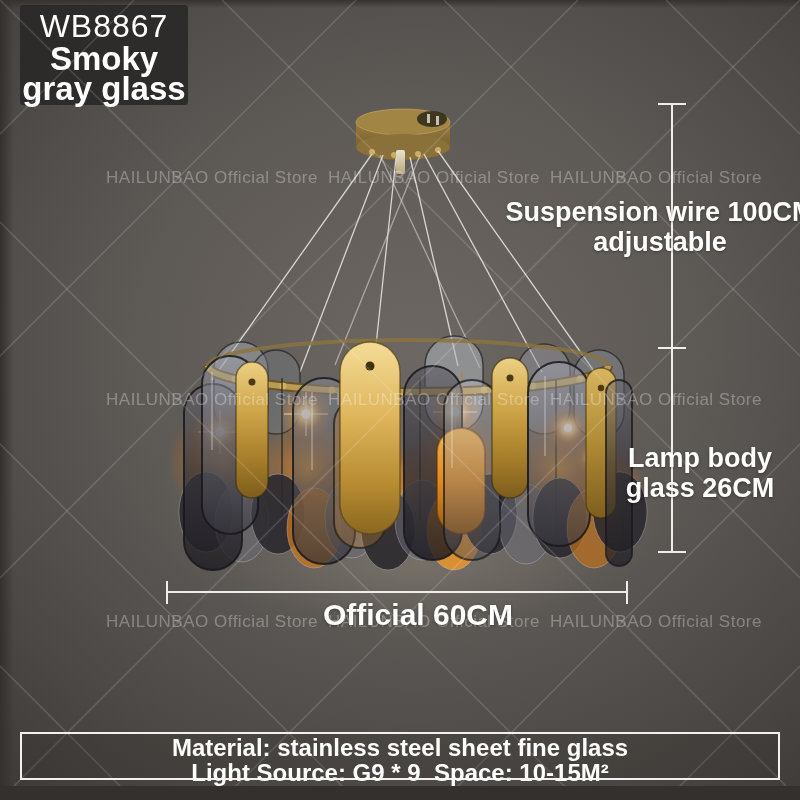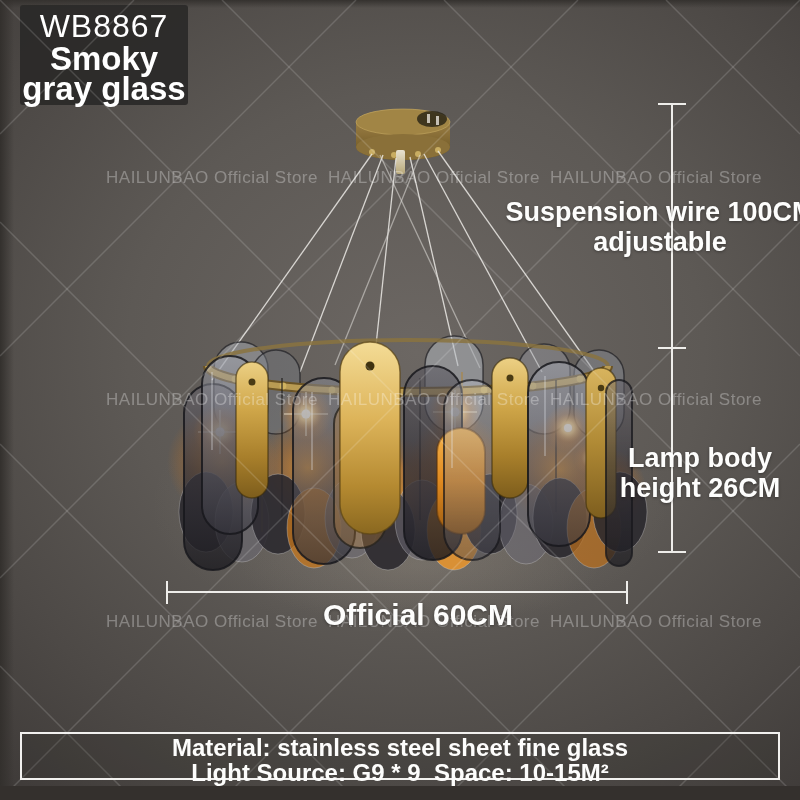--- a/index.html
+++ b/index.html
@@ -325,21 +325,21 @@
       <line x1="627" y1="581" x2="627" y2="604"></line>
     </g>
   </svg>
 
   <div class="ann susp">
     <div>Suspension wire 100CM</div>
     <div>adjustable</div>
   </div>
   <div class="ann body">
     <div>Lamp body</div>
-    <div>height 26CM</div>
+    <div>glass 26CM</div>
   </div>
   <div class="ann diam">Official 60CM</div>
 
   <div class="info-bar">
     <div>Material: stainless steel sheet fine glass</div>
     <div>Light Source: G9 * 9  Space: 10-15M²</div>
   </div>
 
   <div class="edge-bottom"></div>
 </div>

